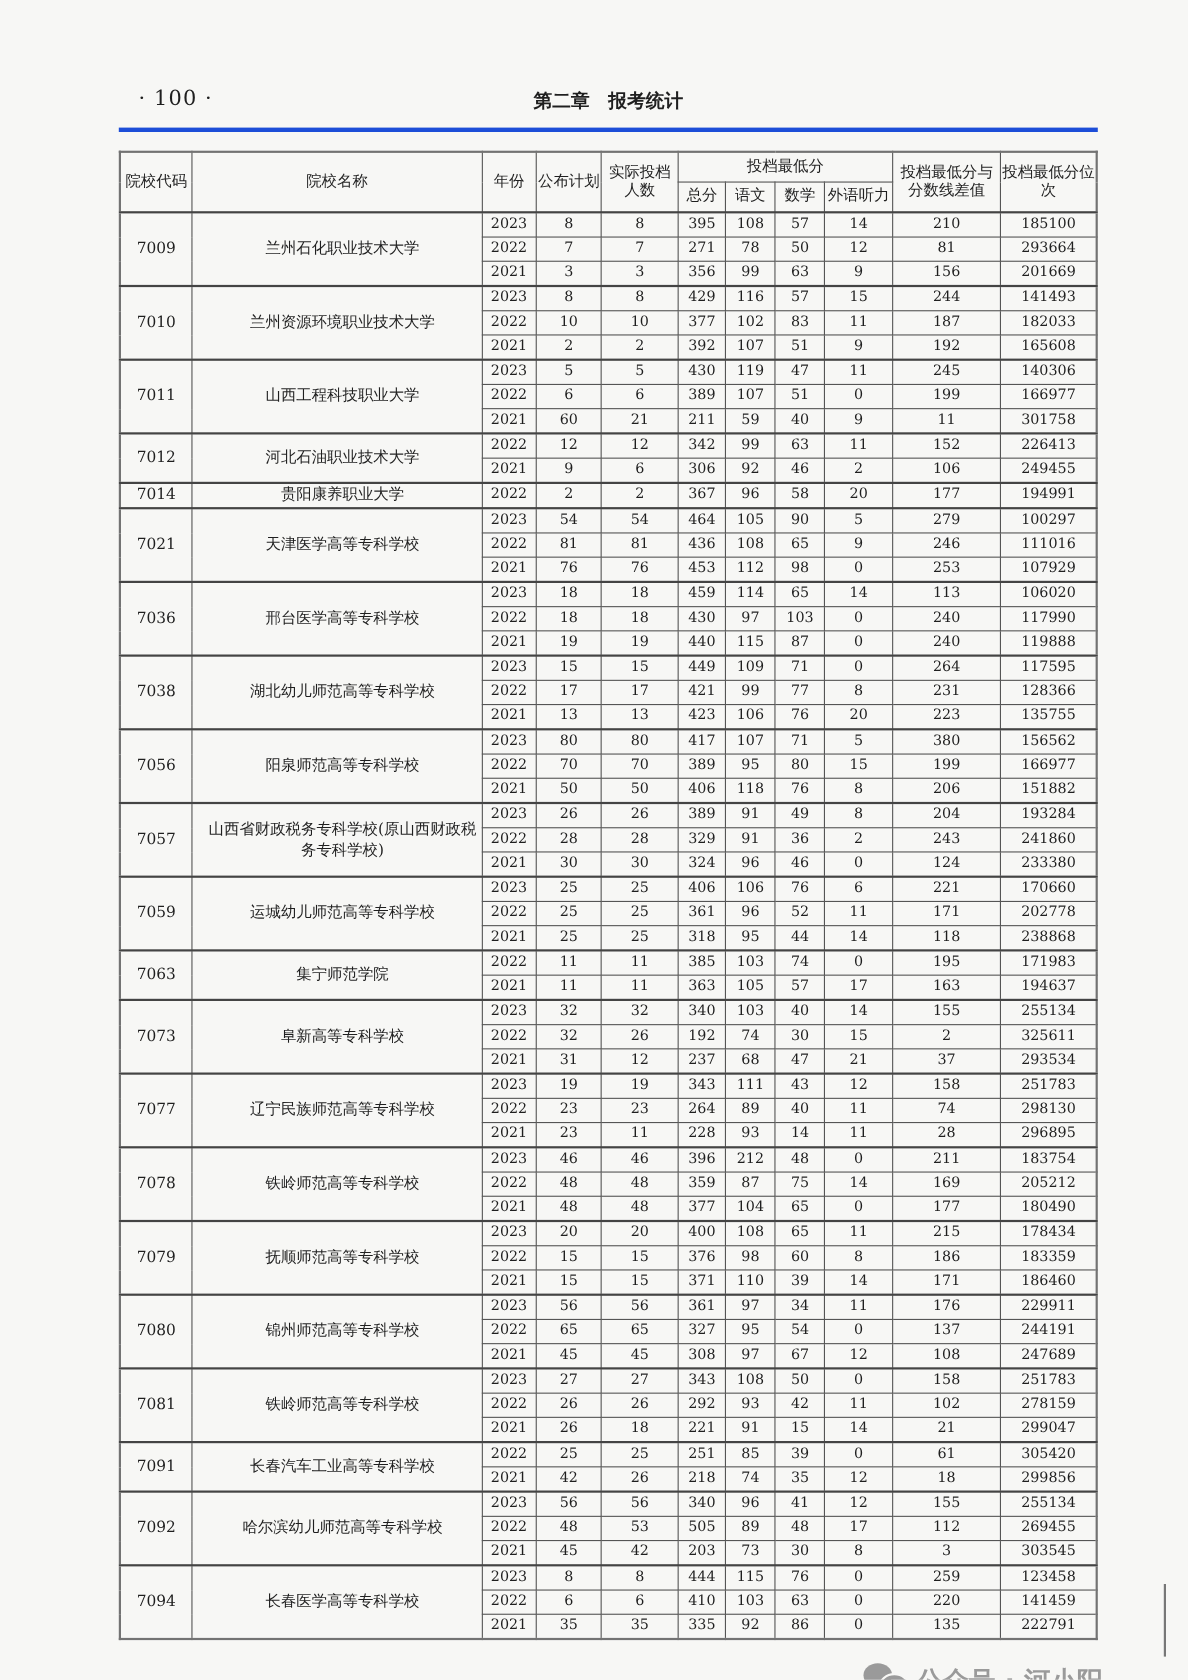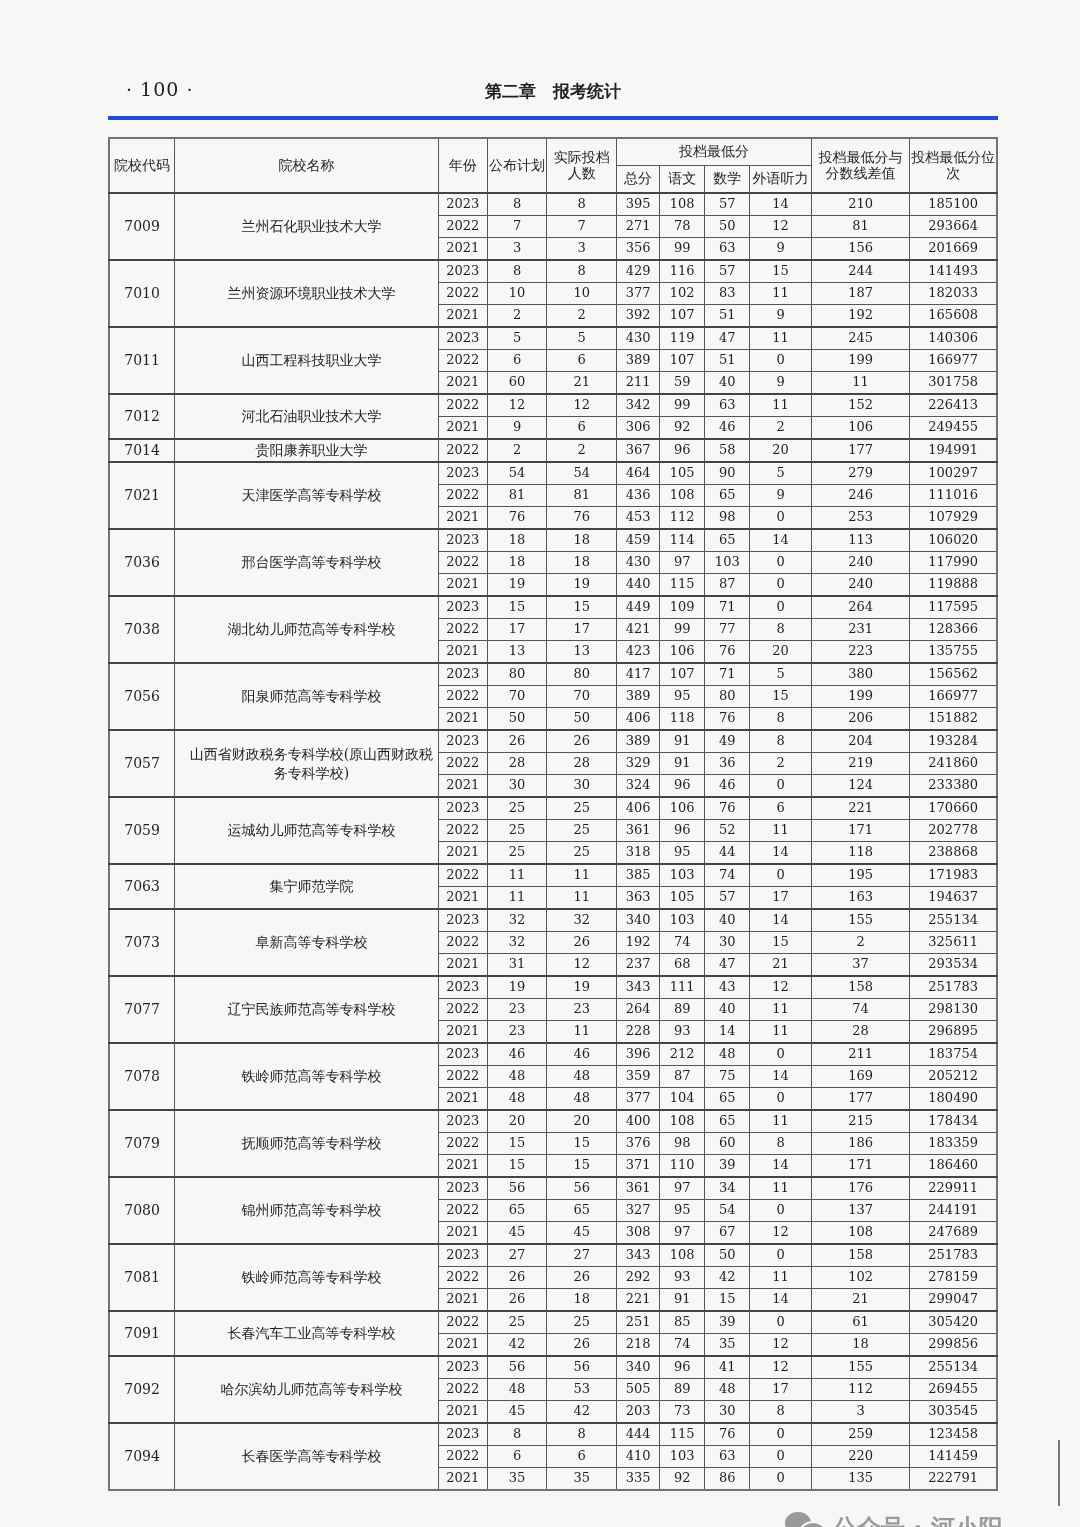--- a/index.html
+++ b/index.html
@@ -390,21 +390,21 @@
         <td>193284</td>
       </tr>
       <tr>
         <td>2022</td>
         <td>28</td>
         <td>28</td>
         <td>329</td>
         <td>91</td>
         <td>36</td>
         <td>2</td>
-        <td>219</td>
+        <td>243</td>
         <td>241860</td>
       </tr>
       <tr>
         <td>2021</td>
         <td>30</td>
         <td>30</td>
         <td>324</td>
         <td>96</td>
         <td>46</td>
         <td>0</td>

